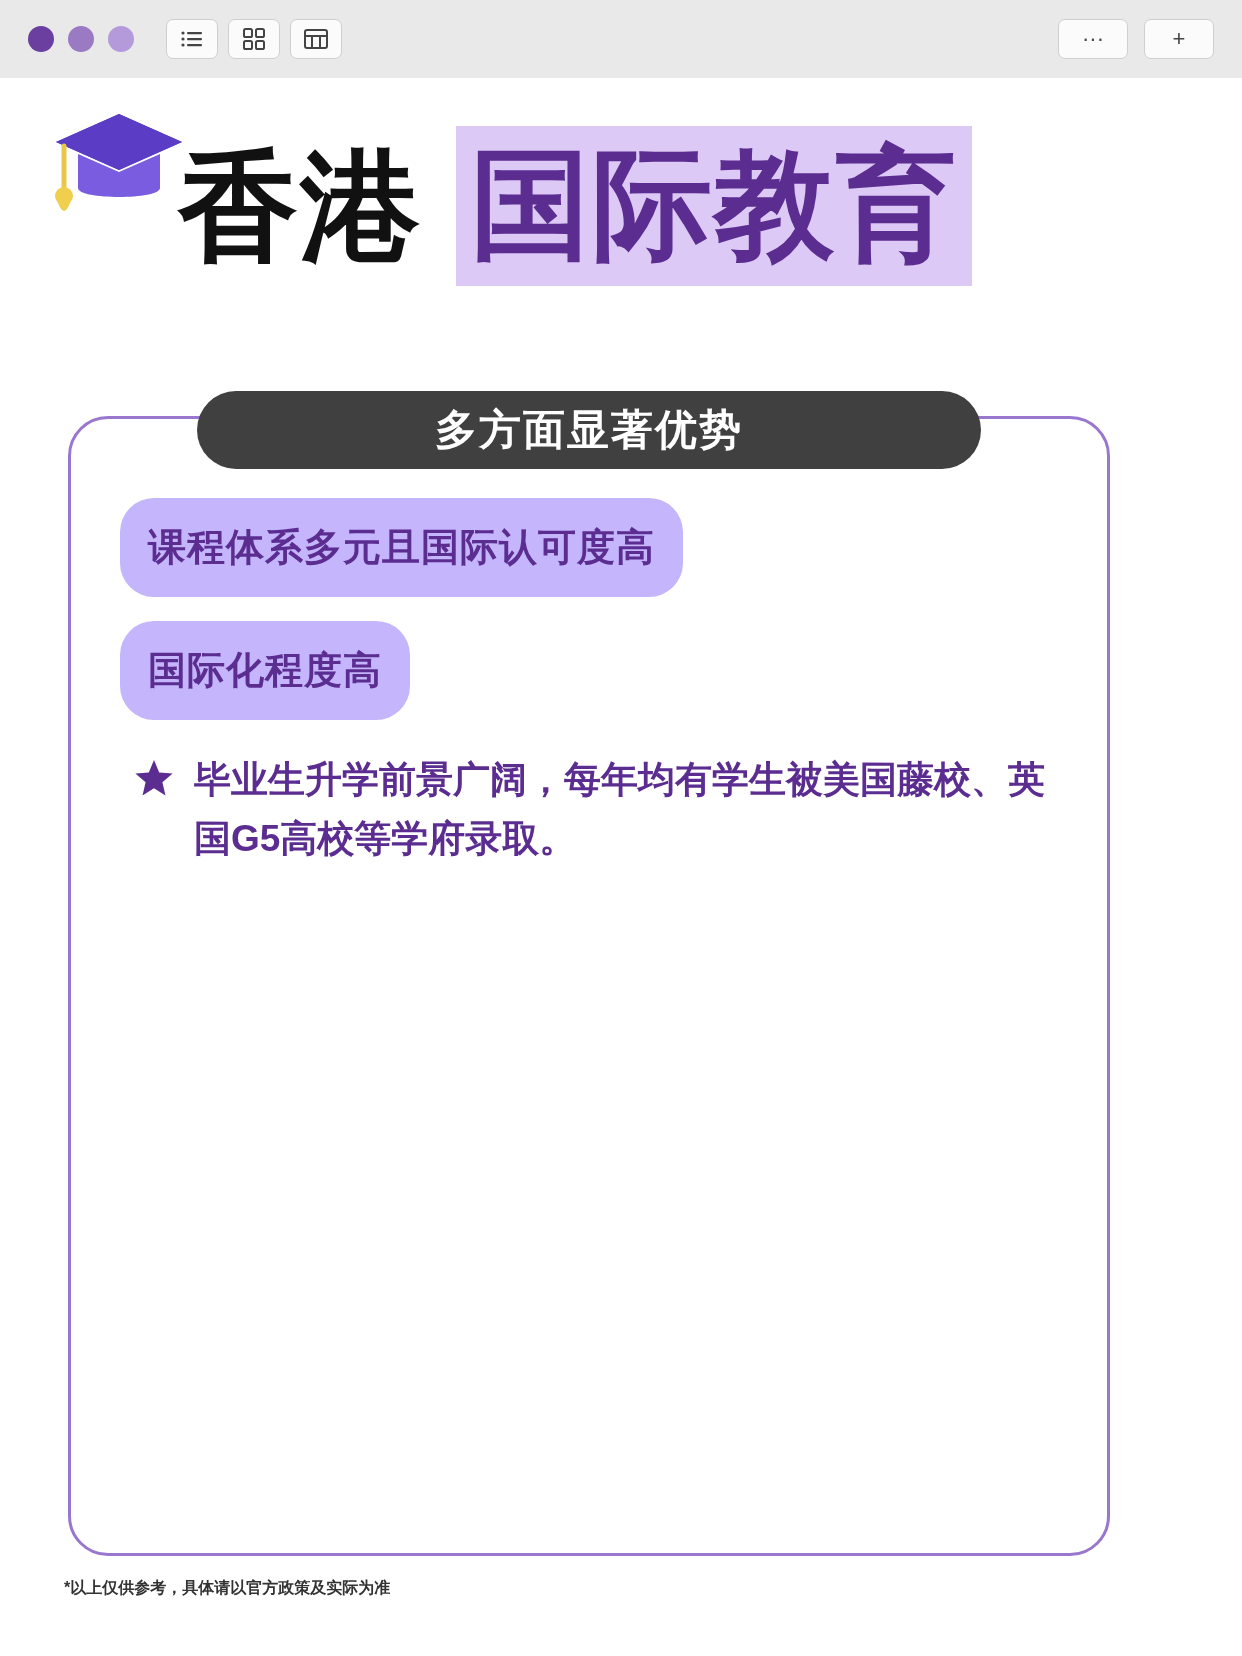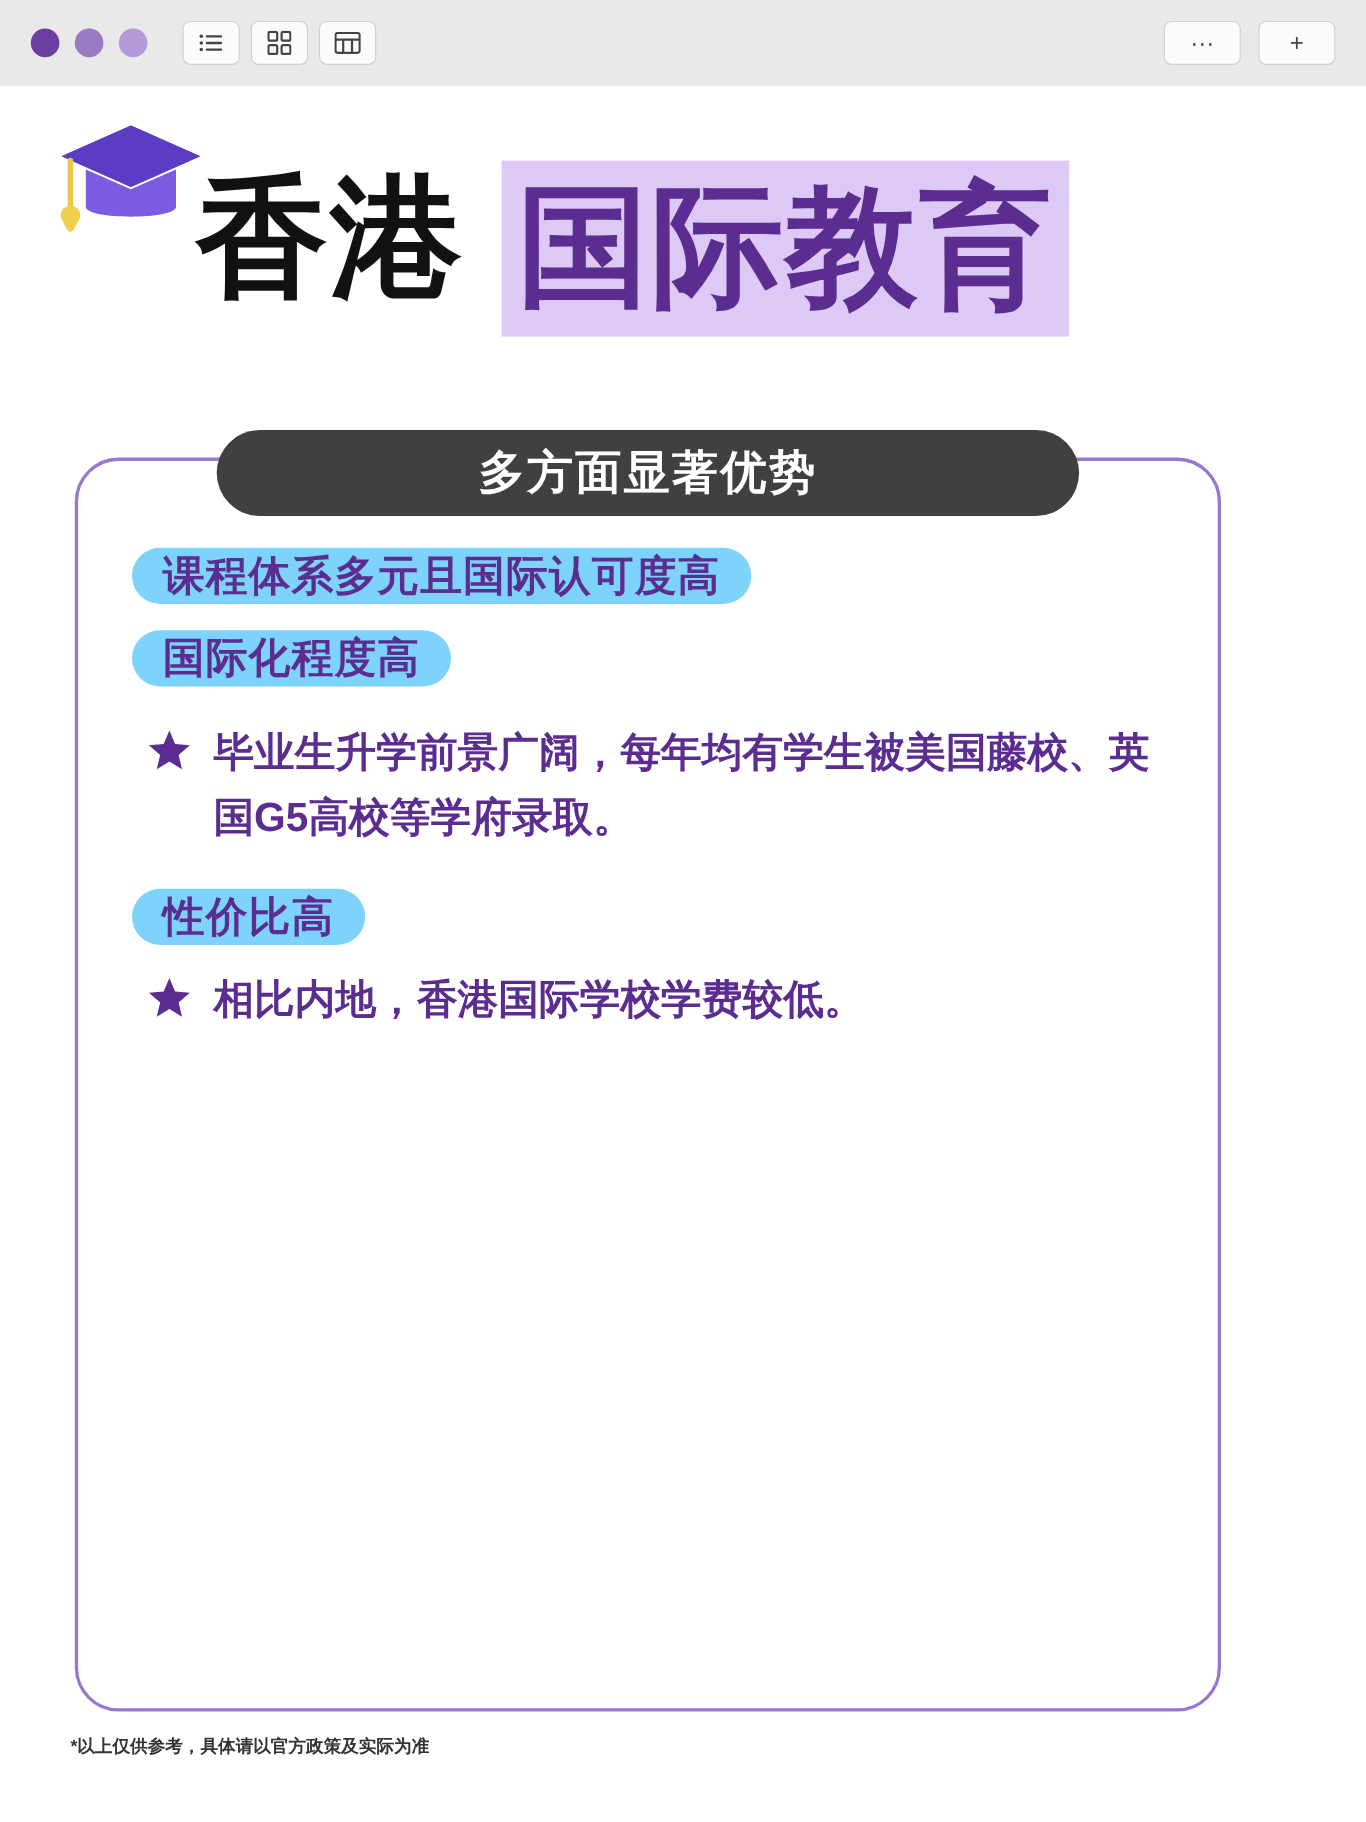--- a/index.html
+++ b/index.html
@@ -118,21 +118,20 @@
   }
   .title-hl {
     margin-left: 34px;
     background: #ddc9f5;
     color: #5c2d91;
     font-size: 120px;
     font-weight: 700;
     letter-spacing: 2px;
     line-height: 1;
     padding: 18px 14px 22px 14px;
-    margin-top: 20px;
   }
 
   
   .card {
     position: absolute;
     left: 68px;
     top: 338px;
     width: 1042px;
     height: 1140px;
     border: 3px solid #9a77cf;
@@ -163,26 +162,26 @@
     top: 420px;
     width: 1042px;
     box-sizing: border-box;
     padding: 0 52px;
   }
 
   .sec { margin-bottom: 10px; }
 
   .chip {
     display: inline-block;
-    background: #7dd3fc;
+    background: #c4b5fd;
     color: #5c2d91;
     font-size: 38px;
     font-weight: 700;
     border-radius: 34px;
-    padding: 0 28px;
+    padding: 24px 28px;
     letter-spacing: 1px;
     margin-bottom: 14px;
   }
 
   .bullet {
     display: flex;
     align-items: flex-start;
     padding: 6px 0 26px 14px;
   }
   .star {
@@ -302,28 +301,17 @@
       <div class="bullet">
         <span class="star">
           <svg width="40" height="40" viewBox="0 0 40 40">
             <path d="M20 2 L25.2 14.4 L38.6 15.5 L28.4 24.3 L31.5 37.4 L20 30.3 L8.5 37.4 L11.6 24.3 L1.4 15.5 L14.8 14.4 Z" fill="#5c2d91"></path>
           </svg>
         </span>
         <span class="btext">毕业生升学前景广阔，每年均有学生被美国藤校、英国G5高校等学府录取。</span>
       </div>
     </div>
 
-    <div class="sec">
-      <div class="chip">性价比高</div>
-      <div class="bullet">
-        <span class="star">
-          <svg width="40" height="40" viewBox="0 0 40 40">
-            <path d="M20 2 L25.2 14.4 L38.6 15.5 L28.4 24.3 L31.5 37.4 L20 30.3 L8.5 37.4 L11.6 24.3 L1.4 15.5 L14.8 14.4 Z" fill="#5c2d91"></path>
-          </svg>
-        </span>
-        <span class="btext">相比内地，香港国际学校学费较低。</span>
-      </div>
-    </div>
 
   </div>
 
   <div class="footnote">*以上仅供参考，具体请以官方政策及实际为准</div>
 </div>
 
 </body></html>

